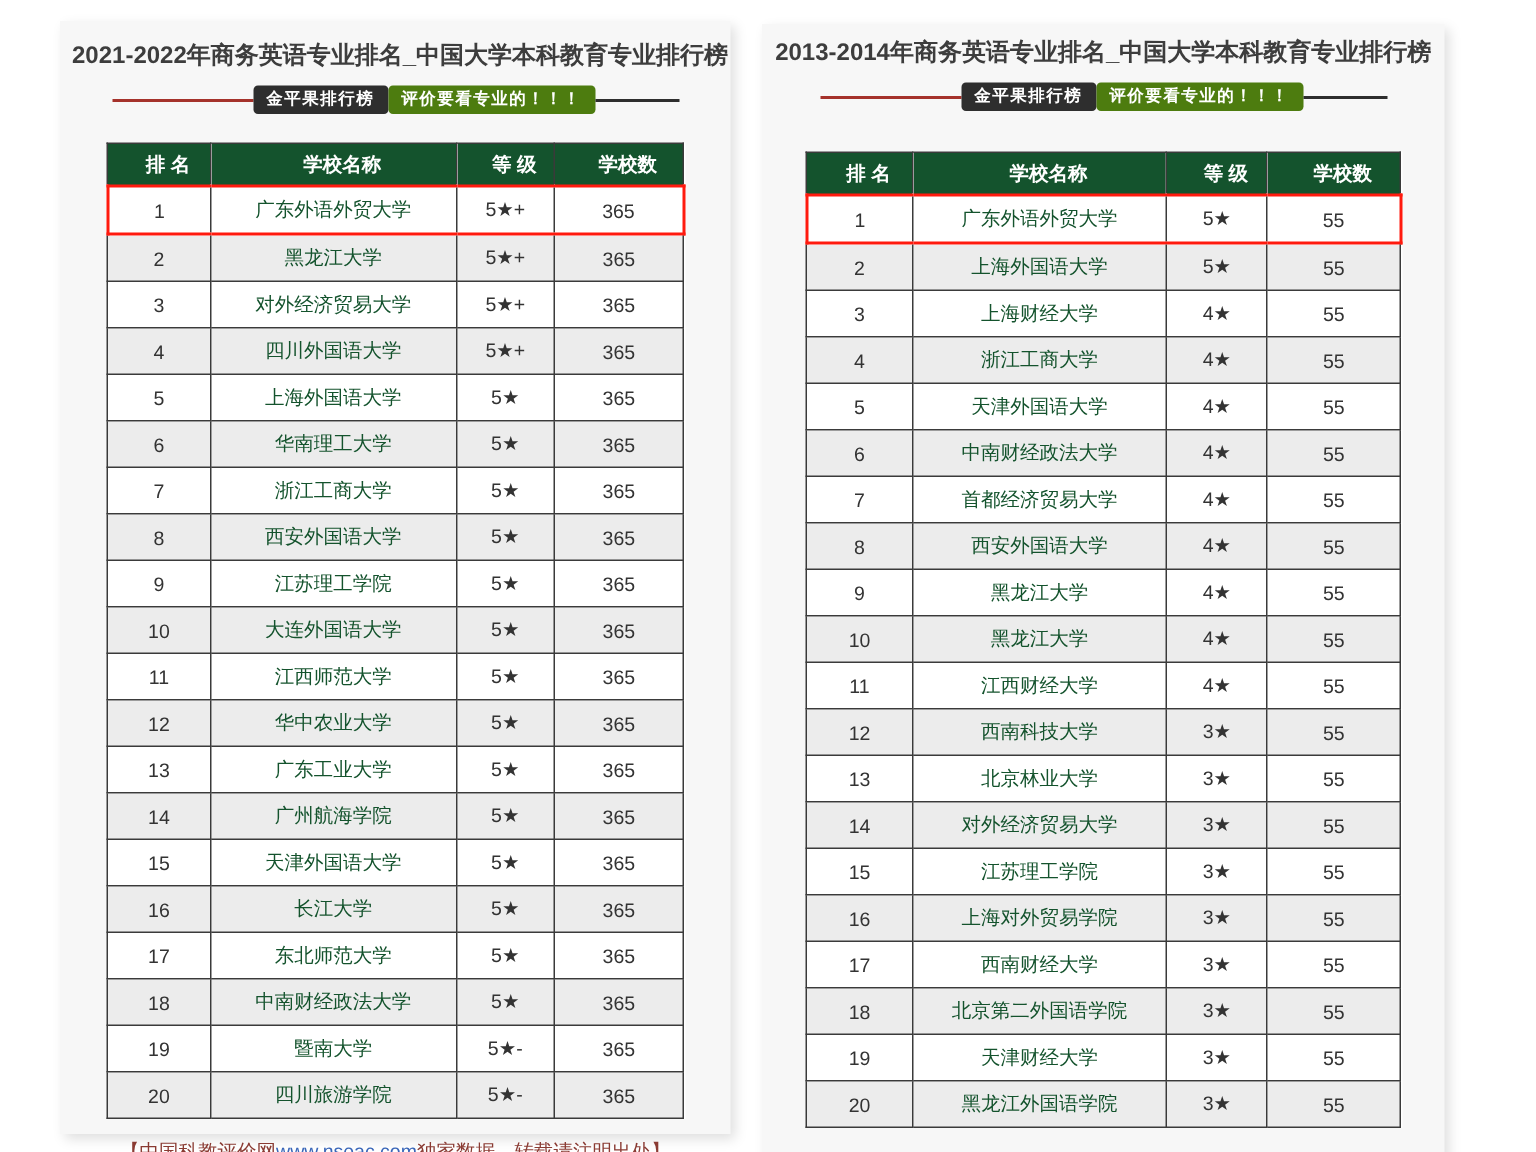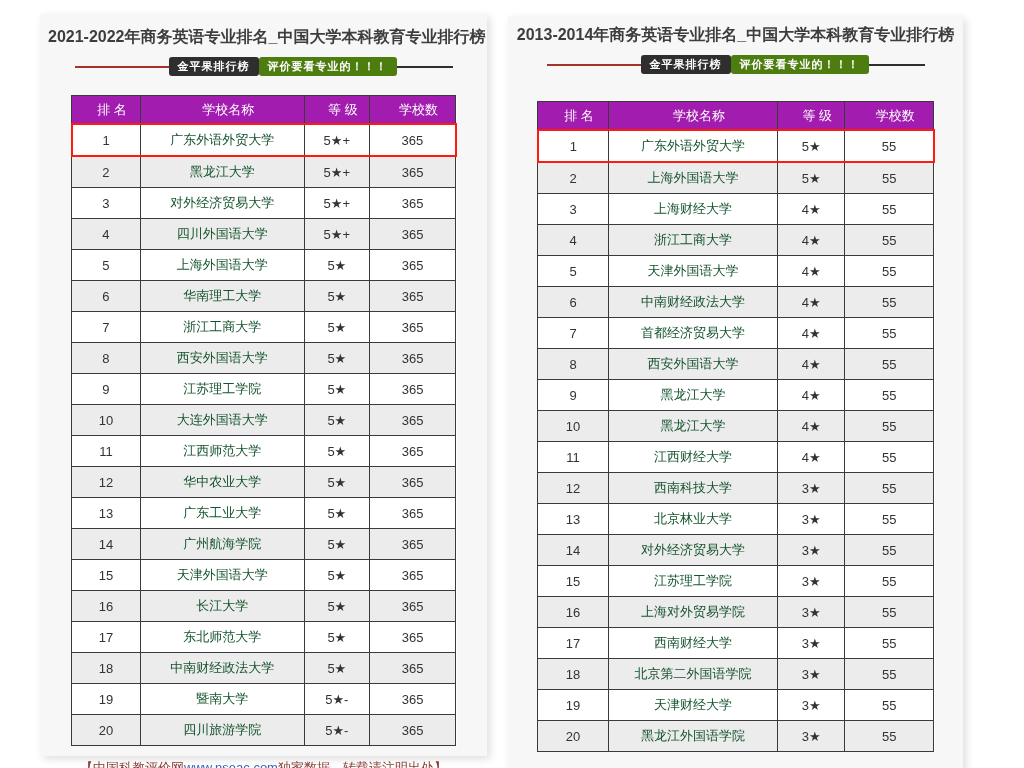--- a/index.html
+++ b/index.html
@@ -68,24 +68,24 @@
   .card-right .rank-table { margin-top: 27px; width: 398px; }
 
   .rank-table th, .rank-table td {
     border: 1px solid #3a3a3a;
     text-align: center;
     padding: 0;
     overflow: hidden;
     white-space: nowrap;
   }
   .rank-table thead th {
-    background: #a21caf;
+    background: #14532d;
     color: #ffffff;
     font-size: 13px;
-    font-weight: 400;
+    font-weight: 700;
     height: 27px;
     padding-left: 12px;
   }
   .rank-table tbody td {
     font-size: 13px;
     color: #333333;
     height: 30px;
     background: #ffffff;
   }
   .rank-table tbody tr:nth-child(even) td { background: #ececec; }

